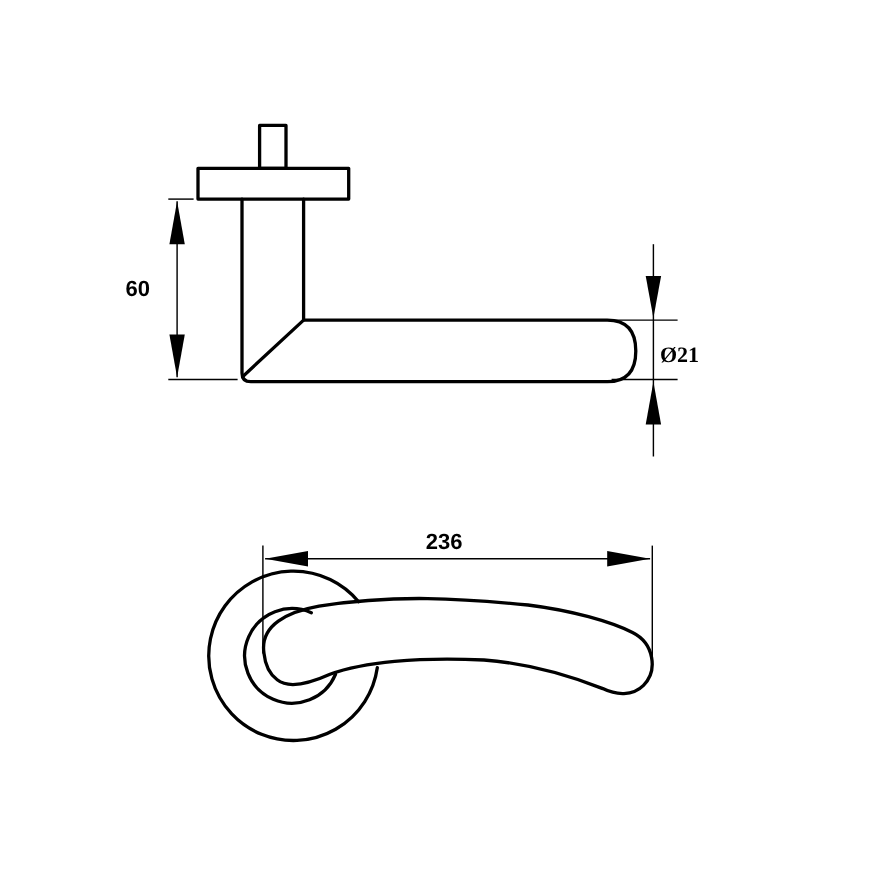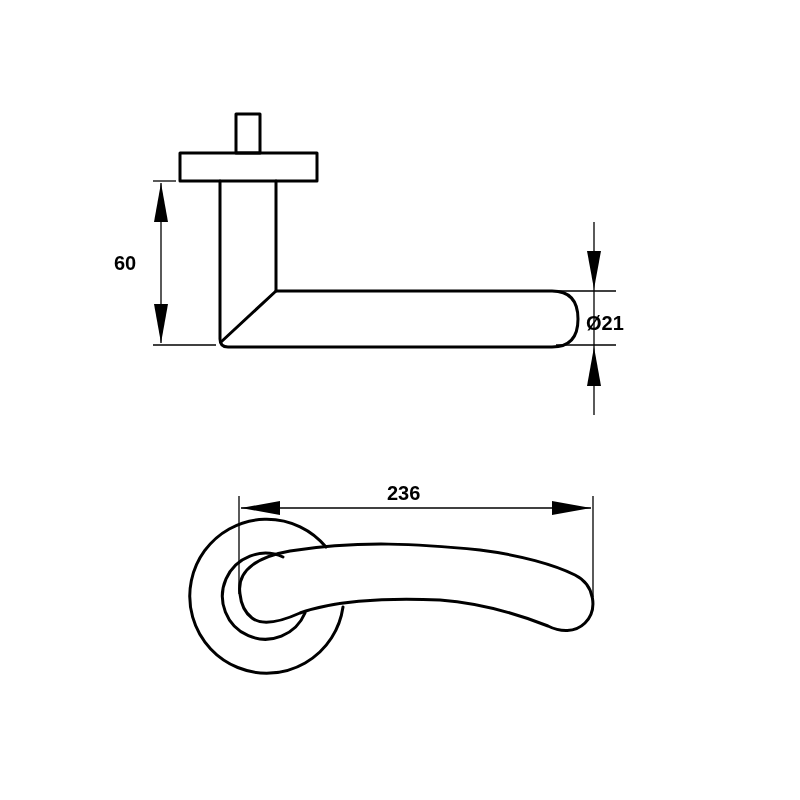--- a/index.html
+++ b/index.html
@@ -71,15 +71,15 @@
     <g stroke="#000" fill="#000">
       <line x1="239" y1="496" x2="239" y2="594" stroke-width="1.3"></line>
       <line x1="593" y1="496" x2="593" y2="597" stroke-width="1.3"></line>
       <line x1="241" y1="508" x2="591" y2="508" stroke-width="1.3"></line>
       <polygon points="241,508 280,501 280,515" stroke="none"></polygon>
       <polygon points="591,508 552,501 552,515" stroke="none"></polygon>
     </g>
   </svg>
 
   <div class="dim-label" style="left:114px; top:253px;">60</div>
-  <div class="dim-label" style="left:586px; top:313px;">Ø21</div>
+  <div class="dim-label" style="left:600px; top:313px;font-family:Liberation Serif, serif;">Ø21</div>
   <div class="dim-label" style="left:387px; top:483px;">236</div>
 </div>
 
 </body></html>

